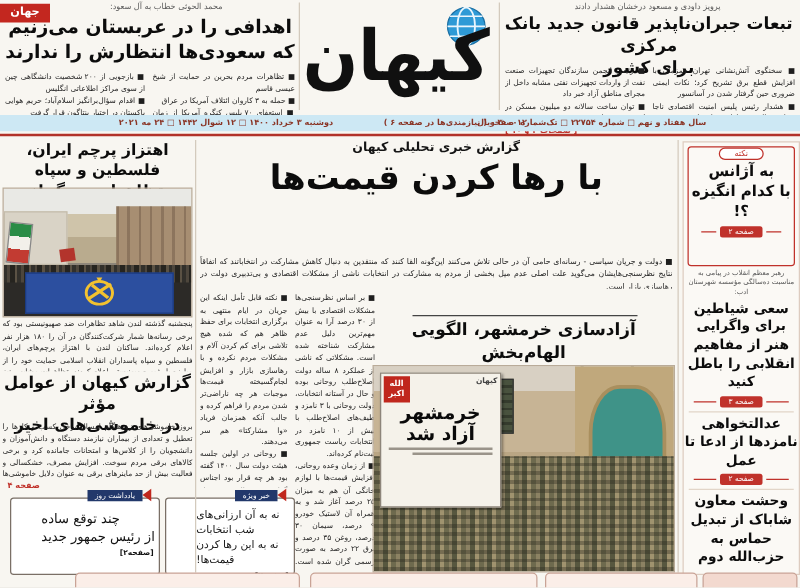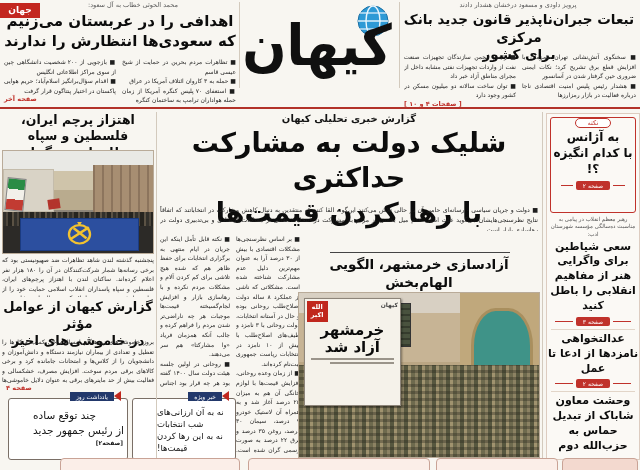--- a/index.html
+++ b/index.html
@@ -132,20 +132,25 @@
         <div class="tiny">■ رئیس انجمن سازندگان تجهیزات صنعت نفت از واردات تجهیزات نفتی مشابه داخل از مجرای مناطق آزاد خبر داد</div>
         <div class="tiny">■ توان ساخت سالانه دو میلیون مسکن در کشور وجود دارد</div>
         <div class="refred" style="text-align:left;">[ صفحات ۴ و ۱۰ ]</div>
       </div>
     </div>
   </div>
 
   <div class="abs vr" style="left:239px;top:2px;height:86px;"></div>
   <div class="abs vr" style="left:399px;top:2px;height:86px;"></div>
 
+  <div id="date-strip" class="abs">
+    <span style="left:95px;">دوشنبه ۳ خرداد ۱۴۰۰ □ ۱۲ شوال ۱۴۴۲ □ ۲۴ مه ۲۰۲۱</span>
+    <span style="left:307px;">۱۲ صفحه ( نیازمندی‌ها در صفحه ۶ )</span>
+    <span style="right:75px;">سال هفتاد و نهم □ شماره ۲۲۷۵۴ □ تک‌شماره ۳۰۰۰ ریال</span>
+  </div>
   <div id="red-rule" class="abs"></div>
 
   <div class="abs hl ctr" style="left:2px;top:112px;width:152px;font-size:12.5px;">
     <div>اهتزاز پرچم ایران، فلسطین و سپاه</div>
     <div>در تظاهرات بزرگ لندن</div>
   </div>
 
   <div id="ph-london" class="photo">
     <div id="ldn-bld1"></div>
     <div id="ldn-bld2"></div>
@@ -192,21 +197,20 @@
       <div>شب انتخابات</div>
       <div>نه به این رها کردن قیمت‌ها!</div>
     </div>
     <div class="br">[صفحه۲]</div>
   </div>
 
   <div class="abs vr" style="left:156px;top:112px;height:346px;"></div>
 
   <div class="abs ctr" style="left:160px;top:113px;width:378px;font-size:10px;font-weight:900;letter-spacing:1px;">گزارش خبری تحلیلی کیهان</div>
   <div class="abs hl ctr" style="left:160px;top:125px;width:378px;font-size:27px;">
-    <div>شلیک دولت به مشارکت حداکثری</div>
     <div>با رها کردن قیمت‌ها</div>
   </div>
   <div class="abs tiny" style="left:160px;top:205px;width:378px;height:26px;font-size:6.2px;">■ دولت و جریان سیاسی - رسانه‌ای حامی آن در حالی تلاش می‌کنند این‌گونه القا کنند که منتقدین به دنبال کاهش مشارکت در انتخاباتند که اتفاقاً نتایج نظرسنجی‌هایشان می‌گوید علت اصلی عدم میل بخشی از مردم به مشارکت در انتخابات ناشی از مشکلات اقتصادی و بی‌تدبیری دولت در رهاسازی بازار است.</div>
 
   <div class="abs tiny" style="left:236px;top:234px;width:64px;height:222px;">
     <div>■ بر اساس نظرسنجی‌ها مشکلات اقتصادی با بیش از ۳۰ درصد آرا به عنوان مهم‌ترین دلیل عدم مشارکت شناخته شده است. مشکلاتی که ناشی از عملکرد ۸ ساله دولت اصلاح‌طلب روحانی بوده و حال در آستانه انتخابات، دولت روحانی با ۳ نامزد و طیف‌های اصلاح‌طلب با بیش از ۱۰ نامزد در انتخابات ریاست جمهوری ثبت‌نام کرده‌اند.</div>
     <div>■ از زمان وعده روحانی، افزایش قیمت‌ها با لوازم خانگی آن هم به میزان ۲۵ درصد آغاز شد و به همراه آن لاستیک خودرو ۹ درصد، سیمان ۳۰ درصد، روغن ۳۵ درصد و برق ۲۲ درصد به صورت رسمی گران شده است. علاوه بر این زمزمه افزایش ۵۰ درصدی قیمت نان و افزایش چندین‌باره قیمت لبنیات و شکر هم به گوش می‌رسد.</div>
 
   </div>
   <div class="abs tiny" style="left:160px;top:234px;width:70px;height:156px;">

